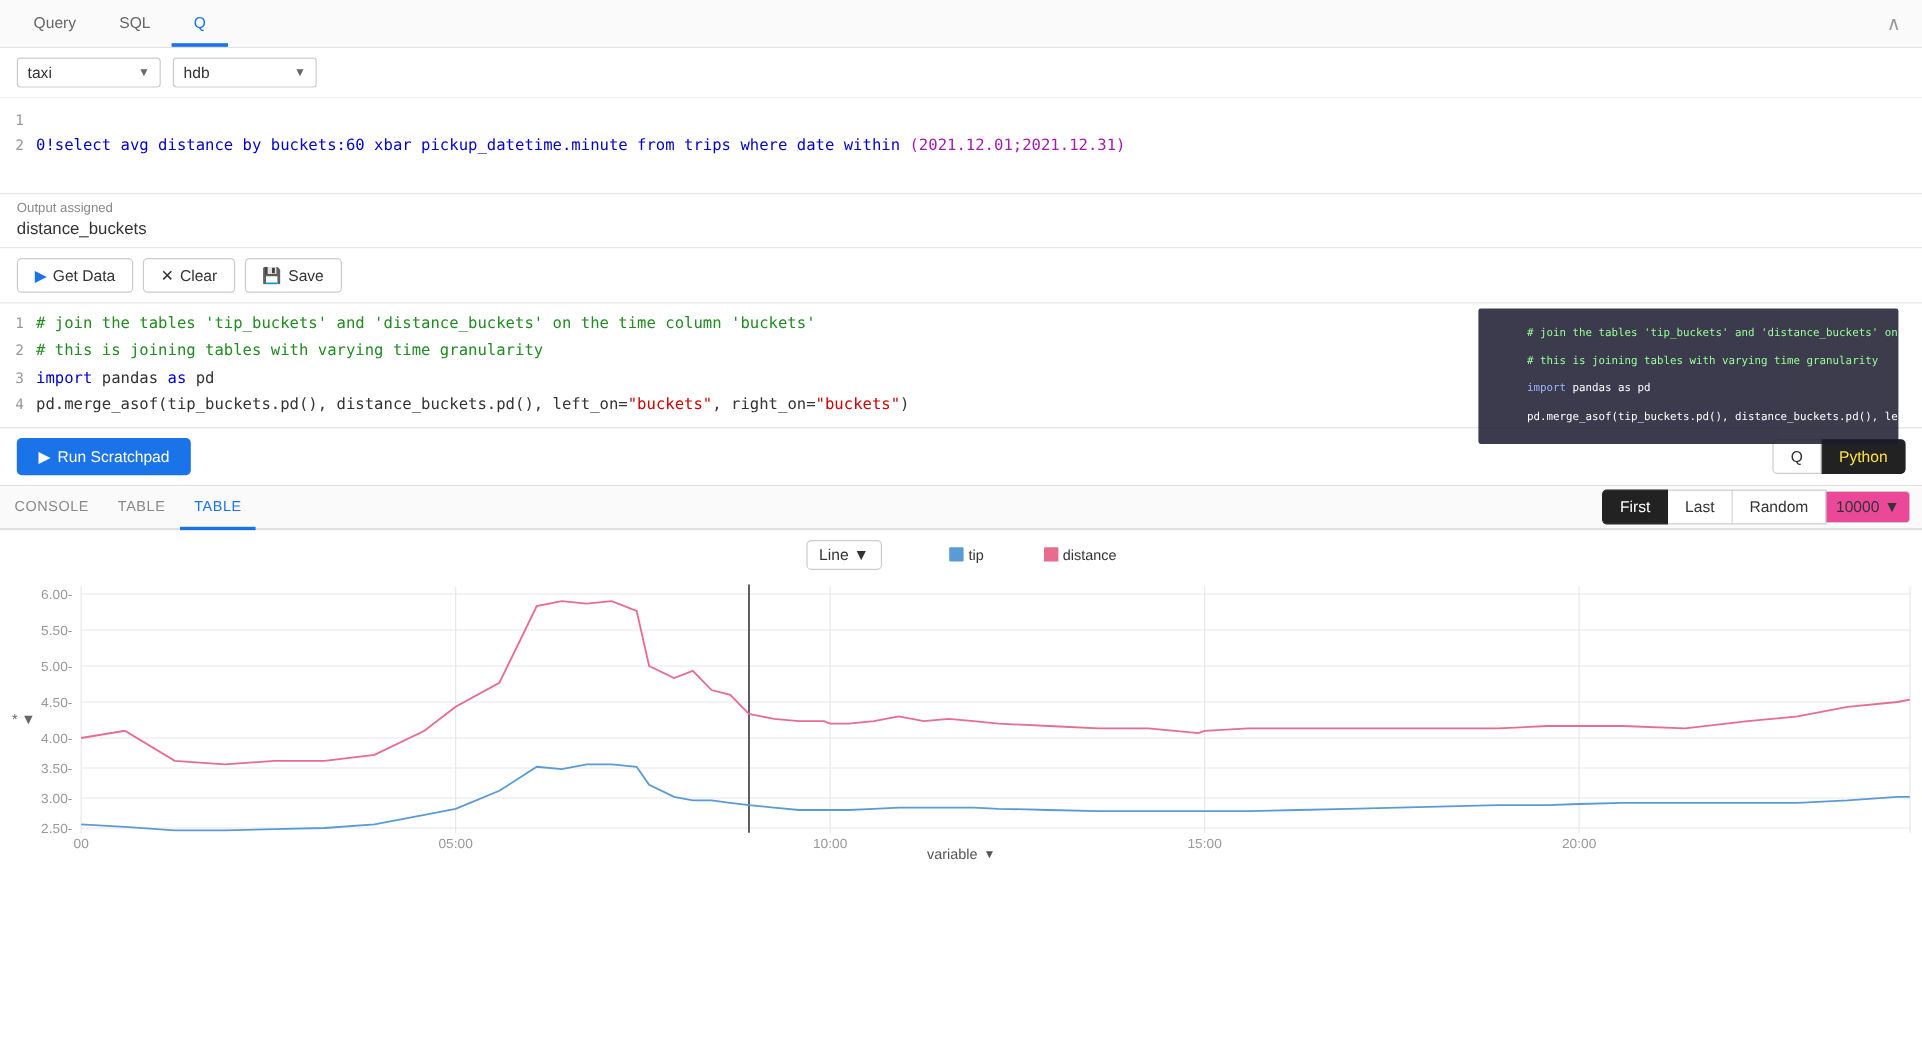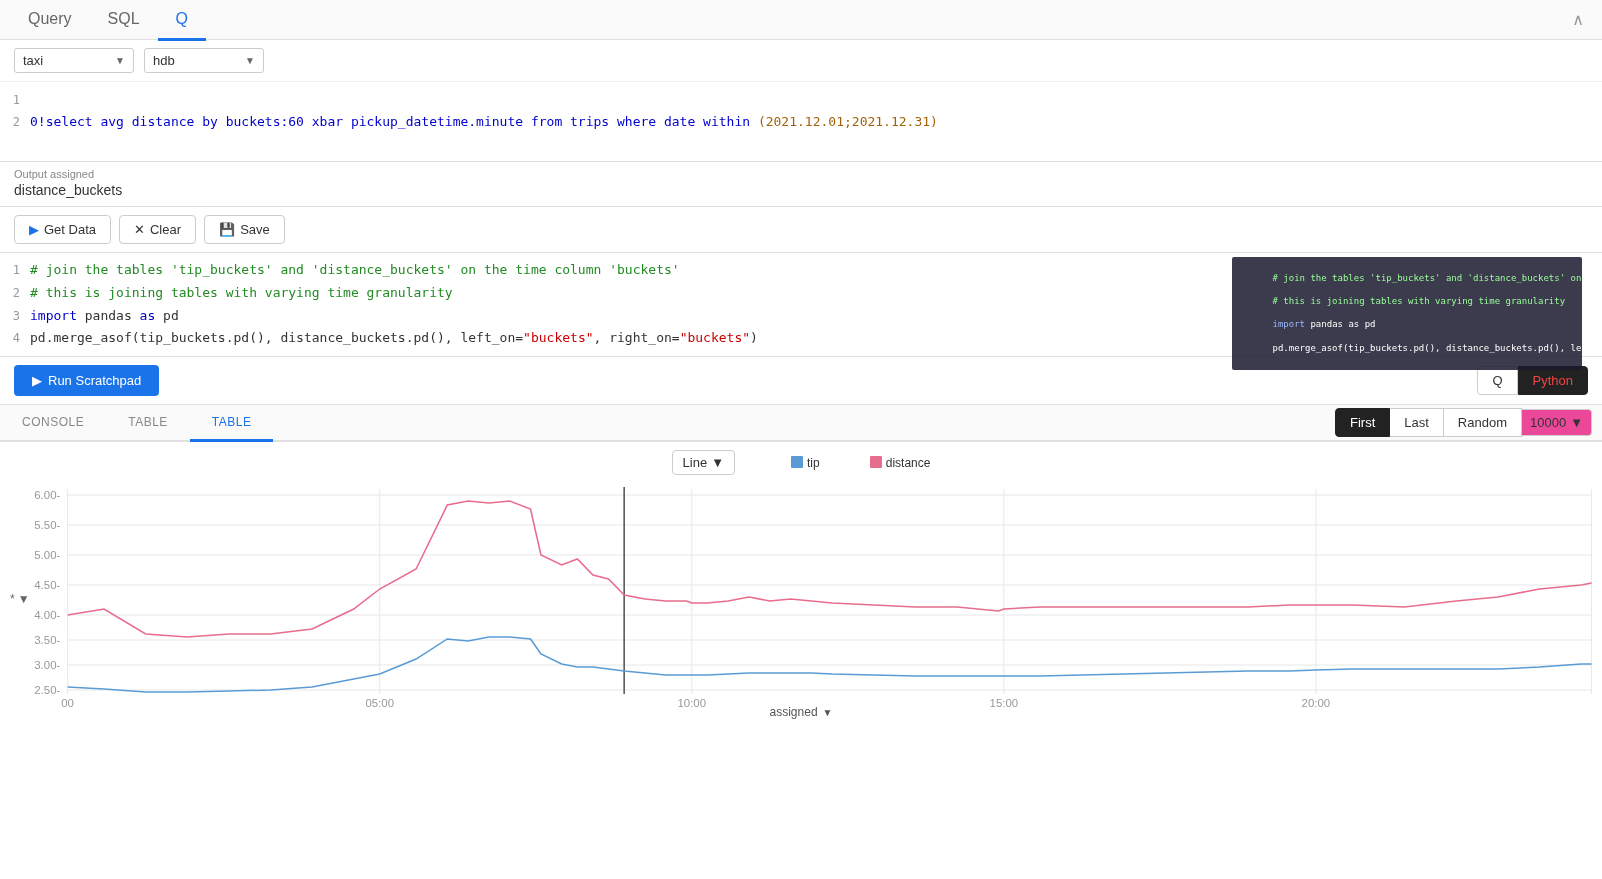--- a/index.html
+++ b/index.html
@@ -2,21 +2,21 @@
 <html><head>
   <meta charset="utf-8">
   <style>
     * { box-sizing: border-box; margin: 0; padding: 0; }
     body { font-family: -apple-system, BlinkMacSystemFont, 'Segoe UI', sans-serif; background: #f5f5f5; font-size: 13px; color: #333; height: 879px; overflow: hidden; }
 
     .app-container { display: flex; flex-direction: column; height: 879px; background: #fff; }
 
     
     .top-tabs { display: flex; align-items: center; border-bottom: 1px solid #e0e0e0; background: #fafafa; padding: 0 10px; height: 40px; }
-    .tab { padding: 10px 18px; cursor: pointer; font-size: 16px; color: #666; border-bottom: 3px solid transparent; margin-bottom: -1px; }
+    .tab { padding: 10px 18px; cursor: pointer; font-size: 13px; color: #666; border-bottom: 3px solid transparent; margin-bottom: -1px; }
     .tab.active { color: #1a73e8; border-bottom: 3px solid #1a73e8; font-weight: 500; }
     .tab-spacer { flex: 1; }
     .top-chevron { color: #999; font-size: 16px; padding: 4px 8px; cursor: pointer; }
     .selector-row { display: flex; align-items: center; gap: 10px; padding: 8px 14px; border-bottom: 1px solid #f0f0f0; }
     .selector { display: flex; align-items: center; gap: 4px; border: 1px solid #ccc; border-radius: 3px; padding: 4px 8px; background: #fff; cursor: pointer; font-size: 13px; min-width: 120px; }
     .selector .chevron { color: #666; font-size: 10px; margin-left: auto; }
 
     
     .code-editor { padding: 8px 0; background: #fff; border-bottom: 1px solid #e0e0e0; min-height: 80px; }
     .code-line { display: flex; align-items: baseline; gap: 0; font-family: 'Consolas', 'Monaco', monospace; font-size: 13px; line-height: 1.6; padding: 1px 0; }
@@ -37,27 +37,27 @@
     
     .python-section { background: #fff; border-bottom: 1px solid #e0e0e0; position: relative; }
     .python-lines { padding: 6px 0; font-family: 'Consolas', 'Monaco', monospace; font-size: 12.5px; line-height: 1.7; }
     .python-preview { position: absolute; top: 4px; right: 20px; background: #1a1a2e; color: #aaffaa; font-size: 10px; font-family: monospace; padding: 4px 8px; border-radius: 2px; max-width: 350px; white-space: pre; overflow: hidden; }
 
     
     .run-row { display: flex; align-items: center; justify-content: space-between; padding: 8px 14px; border-bottom: 1px solid #e0e0e0; background: #fff; }
     .btn-run { display: flex; align-items: center; gap: 6px; padding: 8px 18px; border-radius: 4px; cursor: pointer; font-size: 13px; background: #1a73e8; color: #fff; border: none; font-weight: 500; }
     .lang-buttons { display: flex; gap: 0; }
     .lang-btn { padding: 6px 14px; border: 1px solid #ccc; background: #fff; cursor: pointer; font-size: 13px; color: #333; }
-    .lang-btn.active { background: #222; color: #ef4444; border-color: #222; }
+    .lang-btn.active { background: #222; color: #fde047; border-color: #222; }
     .lang-btn:first-child { border-radius: 4px 0 0 4px; }
     .lang-btn:last-child { border-radius: 0 4px 4px 0; }
 
     
     .result-tabs { display: flex; align-items: center; border-bottom: 2px solid #e0e0e0; background: #fafafa; padding: 0 0; }
-    .result-tab { padding: 10px 22px; cursor: pointer; font-size: 12px; color: #888; letter-spacing: 0.5px; border-bottom: 3px solid transparent; margin-bottom: -2px; font-weight: 500; }
+    .result-tab { padding: 10px 12px; cursor: pointer; font-size: 12px; color: #888; letter-spacing: 0.5px; border-bottom: 3px solid transparent; margin-bottom: -2px; font-weight: 500; }
     .result-tab.active { color: #1a73e8; border-bottom: 3px solid #1a73e8; }
     .result-tab-spacer { flex: 1; }
     .result-controls { display: flex; align-items: center; gap: 0; padding: 0 10px; }
     .first-last-btn { padding: 6px 14px; border: 1px solid #ccc; background: #fff; cursor: pointer; font-size: 13px; color: #333; }
     .first-last-btn.active { background: #222; color: #fff; border-color: #222; }
     .first-last-btn:first-child { border-radius: 4px 0 0 4px; }
     .random-btn { padding: 6px 14px; border: 1px solid #ccc; border-left: none; background: #fff; cursor: pointer; font-size: 13px; color: #333; border-radius: 0; }
     .count-select { display: flex; align-items: center; border: 1px solid #ccc; border-left: none; border-radius: 0 4px 4px 0; padding: 5px 8px; background: #ec4899; font-size: 13px; cursor: pointer; gap: 4px; }
 
     
@@ -94,21 +94,21 @@
       <span class="chevron">▼</span>
     </div>
   </div>
 
   <div class="code-editor">
     <div class="code-line">
       <span class="line-num">1</span>
     </div>
     <div class="code-line">
       <span class="line-num">2</span>
-      <span class="code-content" style="color:#0000cd;">0!select avg distance by buckets:60 xbar pickup_datetime.minute from trips where date within <span style="color:#a16207;text-align:right;">(2021.12.01;2021.12.31)</span></span>
+      <span class="code-content" style="color:#0000cd;">0!select avg distance by buckets:60 xbar pickup_datetime.minute from trips where date within <span style="color:#a21caf;text-align:right;">(2021.12.01;2021.12.31)</span></span>
     </div>
   </div>
 
   <div class="output-var-section">
     <div class="output-label">Output assigned</div>
     <div class="output-value">distance_buckets</div>
   </div>
 
   <div class="toolbar">
     <button class="btn">
@@ -246,19 +246,19 @@
         <polyline fill="none" stroke="#5b9bd5" stroke-width="1.5" points="65,208 100,210 140,213 180,213 220,212 260,211 300,208 340,200 365,195 400,180 430,160 450,162 470,158 490,158 510,160 520,175 540,185 555,188 570,188 585,190 600,192 620,194 640,196 660,196 665,196 680,196 700,195 720,194 740,194 760,194 780,194 800,195 840,196 880,197 920,197 960,197 965,197 1000,197 1040,196 1080,195 1120,194 1160,193 1200,192 1240,192 1265,191 1300,190 1350,190 1400,190 1440,190 1480,188 1520,185 1530,185"></polyline>
 
         <text x="65" y="228" text-anchor="middle" class="axis-label">00</text>
         <text x="365" y="228" text-anchor="middle" class="axis-label">05:00</text>
         <text x="665" y="228" text-anchor="middle" class="axis-label">10:00</text>
         <text x="965" y="228" text-anchor="middle" class="axis-label">15:00</text>
         <text x="1265" y="228" text-anchor="middle" class="axis-label">20:00</text>
       </svg>
 
       <div style="display:flex; justify-content:center; align-items:center; gap:5px; font-size:12px; color:#555; margin-top:-4px;">
-        <span>assigned</span>
+        <span>variable</span>
         <span style="font-size:10px; cursor:pointer;">▼</span>
       </div>
     </div>
   </div>
 
 </div>
 
 </body></html>

